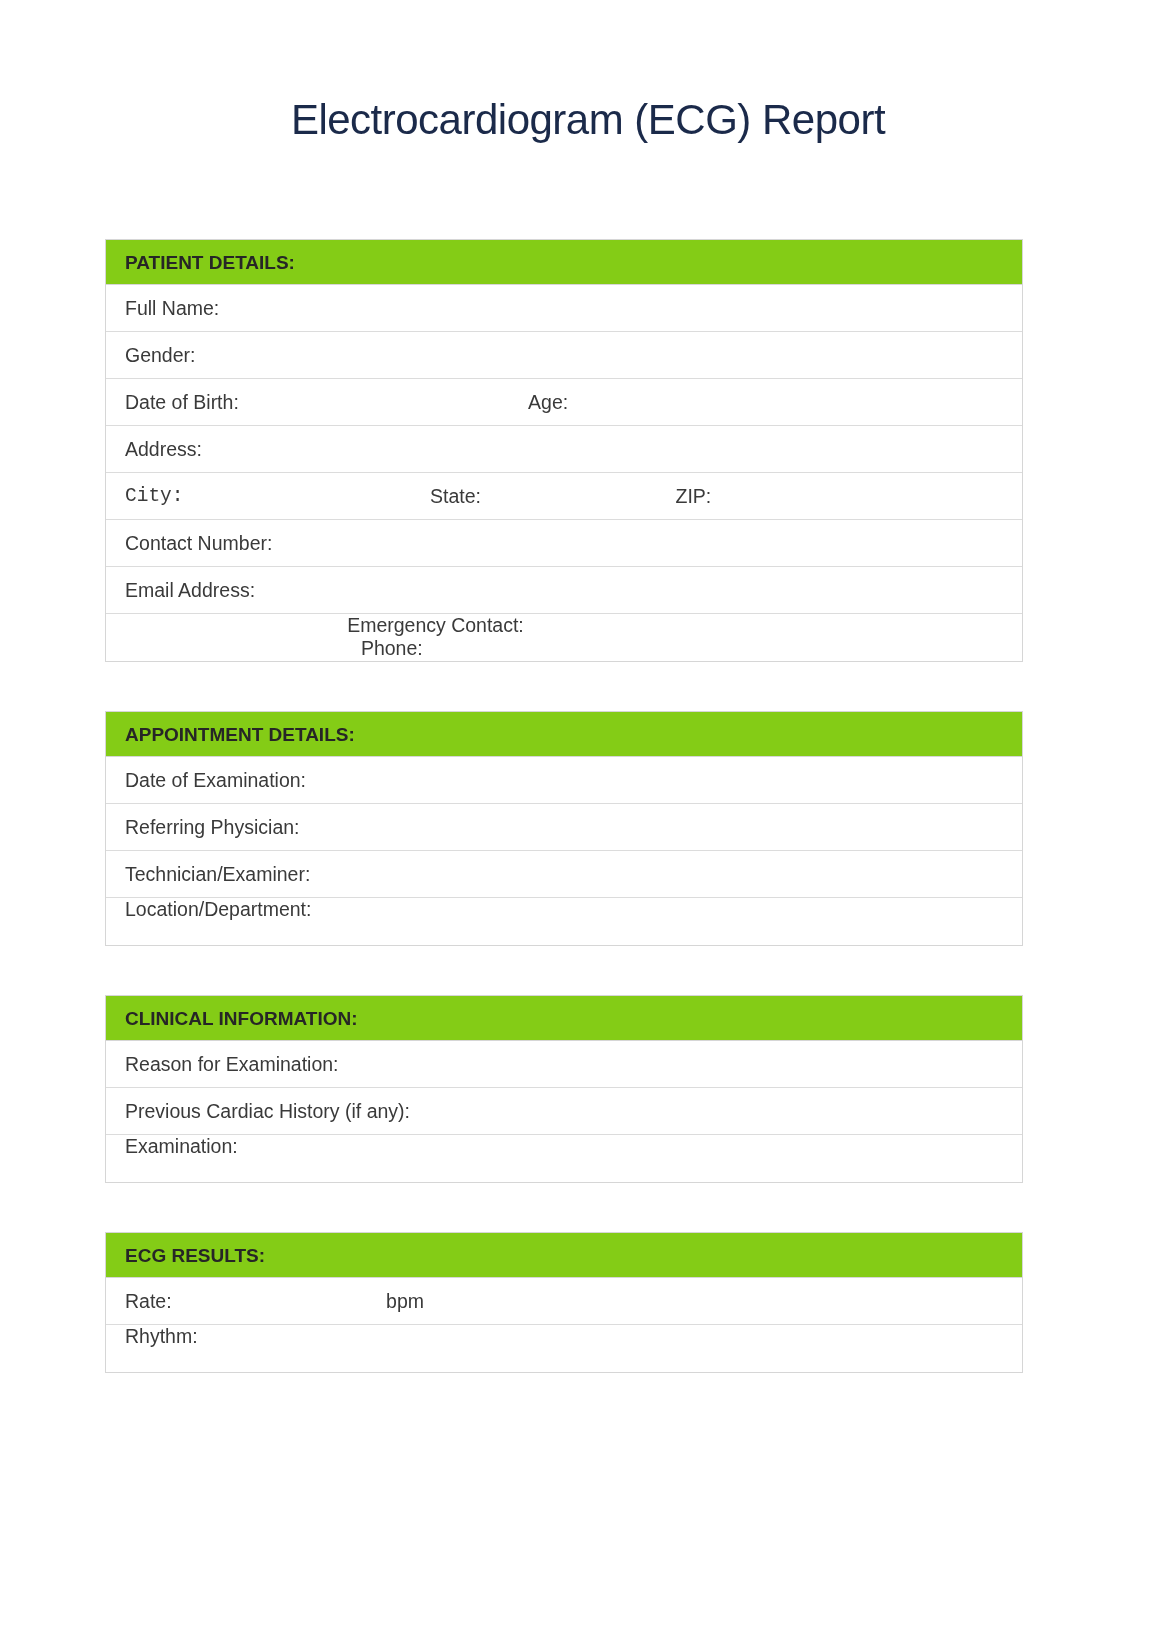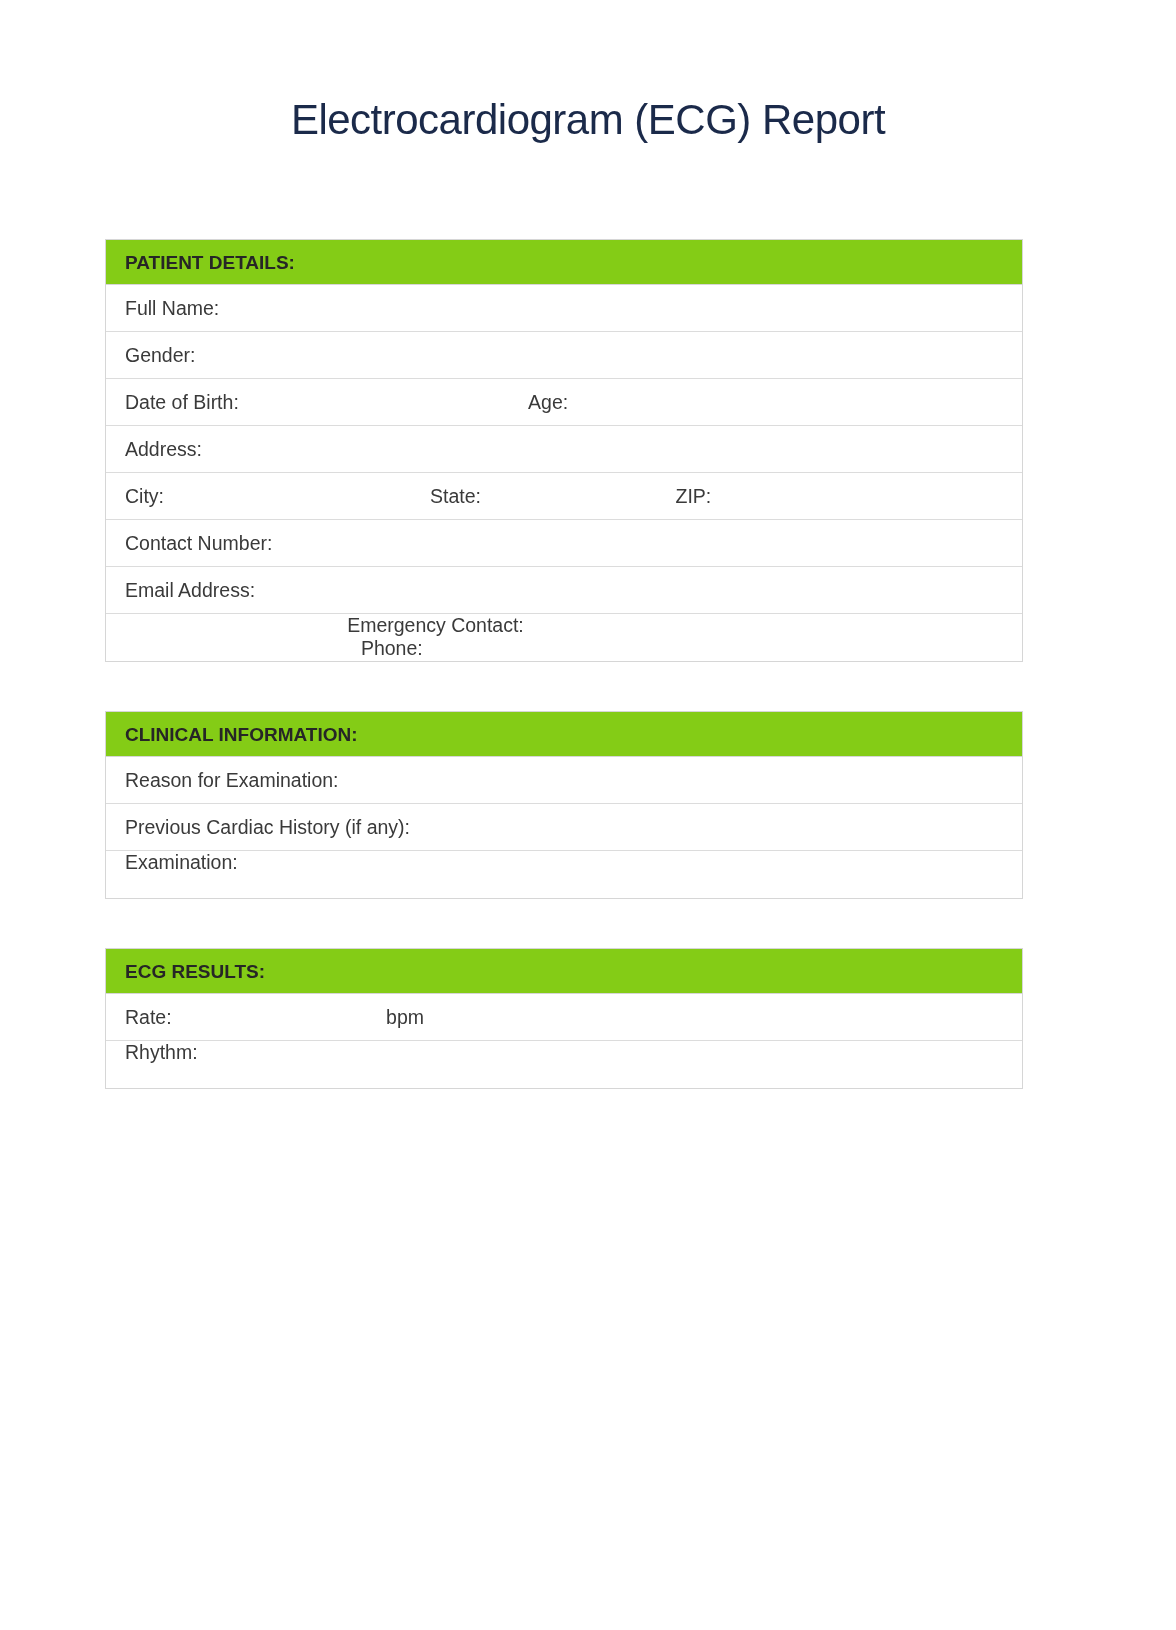--- a/index.html
+++ b/index.html
@@ -63,21 +63,21 @@
     box-sizing: border-box;
     padding-left: 19px;
     font-size: 19.5px;
     color: #3a3a3a;
     white-space: nowrap;
     overflow: hidden;
   }
   .w100  { width: 100%; }
   .w44   { width: 44%; }
   .w56   { width: 56%; }
-  .w33   { width: 33.3%; }
+  .w33   { width: 33.3%; font-family: Liberation Mono, monospace; }
   .w27   { width: 26.8%; }
   .w40   { width: 39.9%; }
   .w515  { width: 51.5%; }
   .w485  { width: 48.5%; }
   .w285  { width: 28.5%; }
   .w715  { width: 71.5%; }
 </style>
 </head>
 <body>
 
@@ -112,20 +112,35 @@
       </div>
       <div class="row">
         <div class="cell w100">Email Address:</div>
       </div>
       <div class="row">
         <div class="cell w515">Emergency Contact:</div>
         <div class="cell w485">Phone:</div>
       </div>
     </section>
 
+    <section class="table">
+      <div class="section-header">APPOINTMENT DETAILS:</div>
+      <div class="row">
+        <div class="cell w100">Date of Examination:</div>
+      </div>
+      <div class="row">
+        <div class="cell w100">Referring Physician:</div>
+      </div>
+      <div class="row">
+        <div class="cell w100">Technician/Examiner:</div>
+      </div>
+      <div class="row">
+        <div class="cell w100">Location/Department:</div>
+      </div>
+    </section>
 
     <section class="table">
       <div class="section-header">CLINICAL INFORMATION:</div>
       <div class="row">
         <div class="cell w100">Reason for Examination:</div>
       </div>
       <div class="row">
         <div class="cell w100">Previous Cardiac History (if any):</div>
       </div>
       <div class="row">

